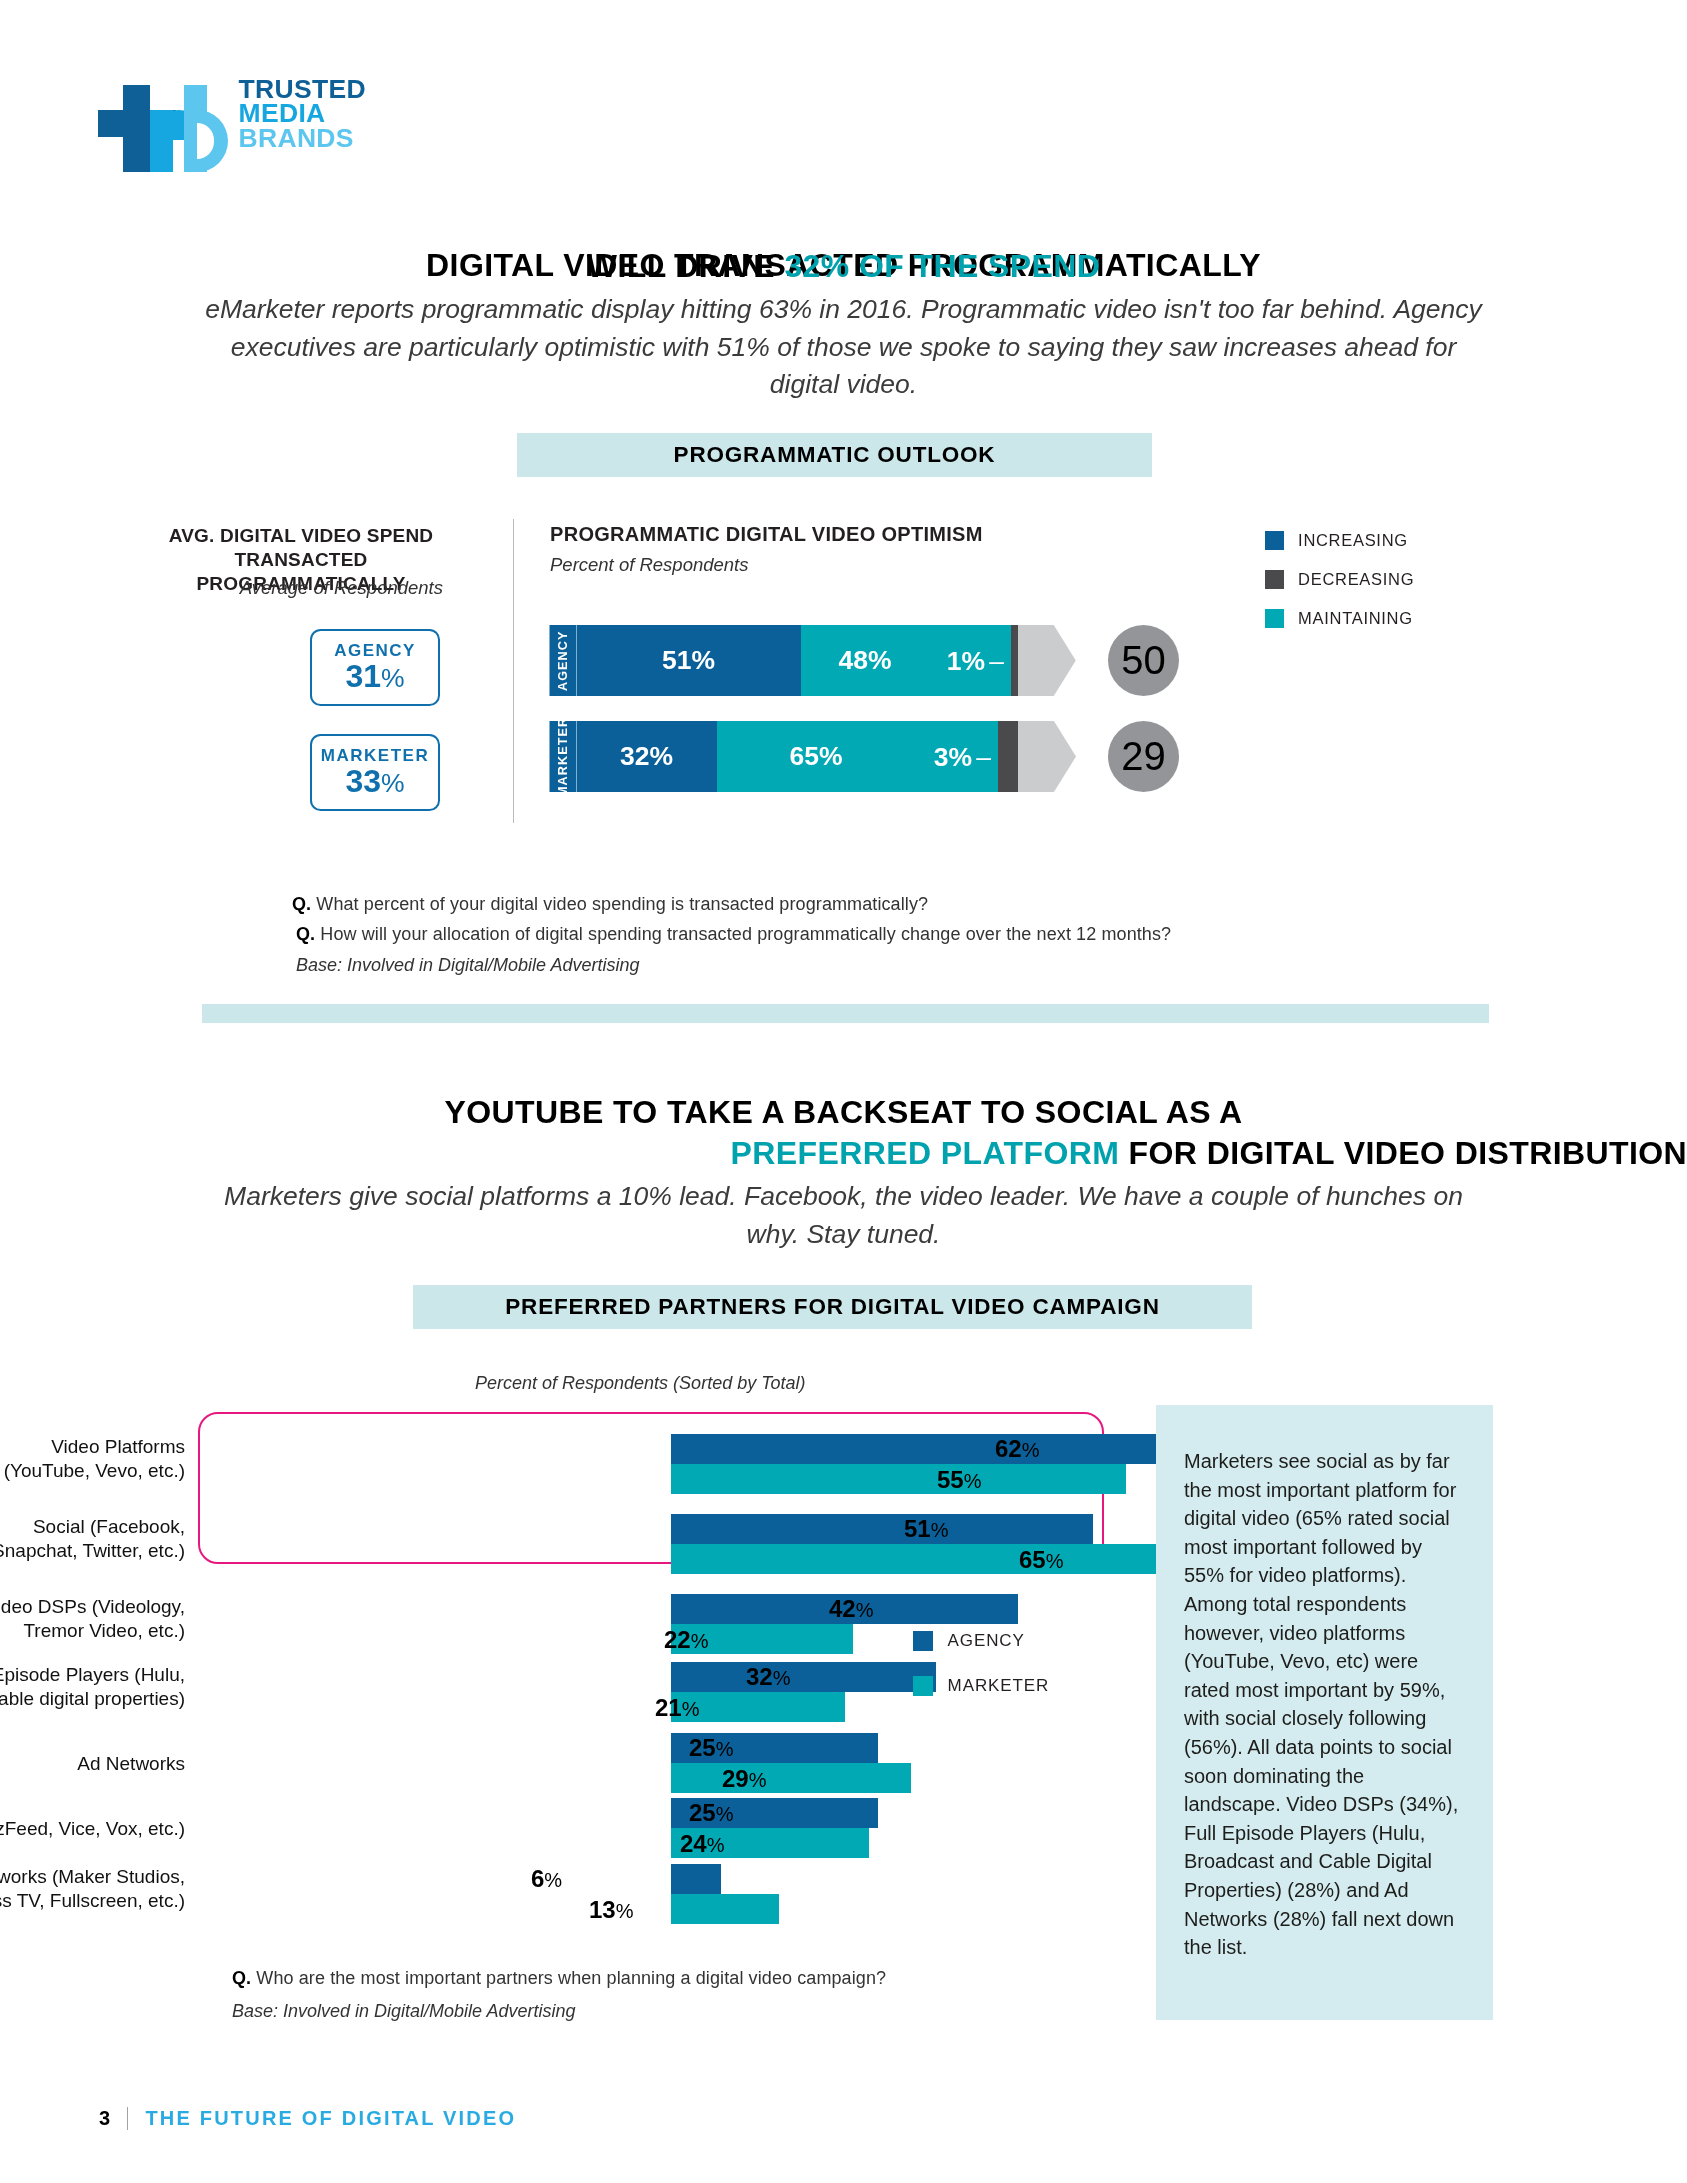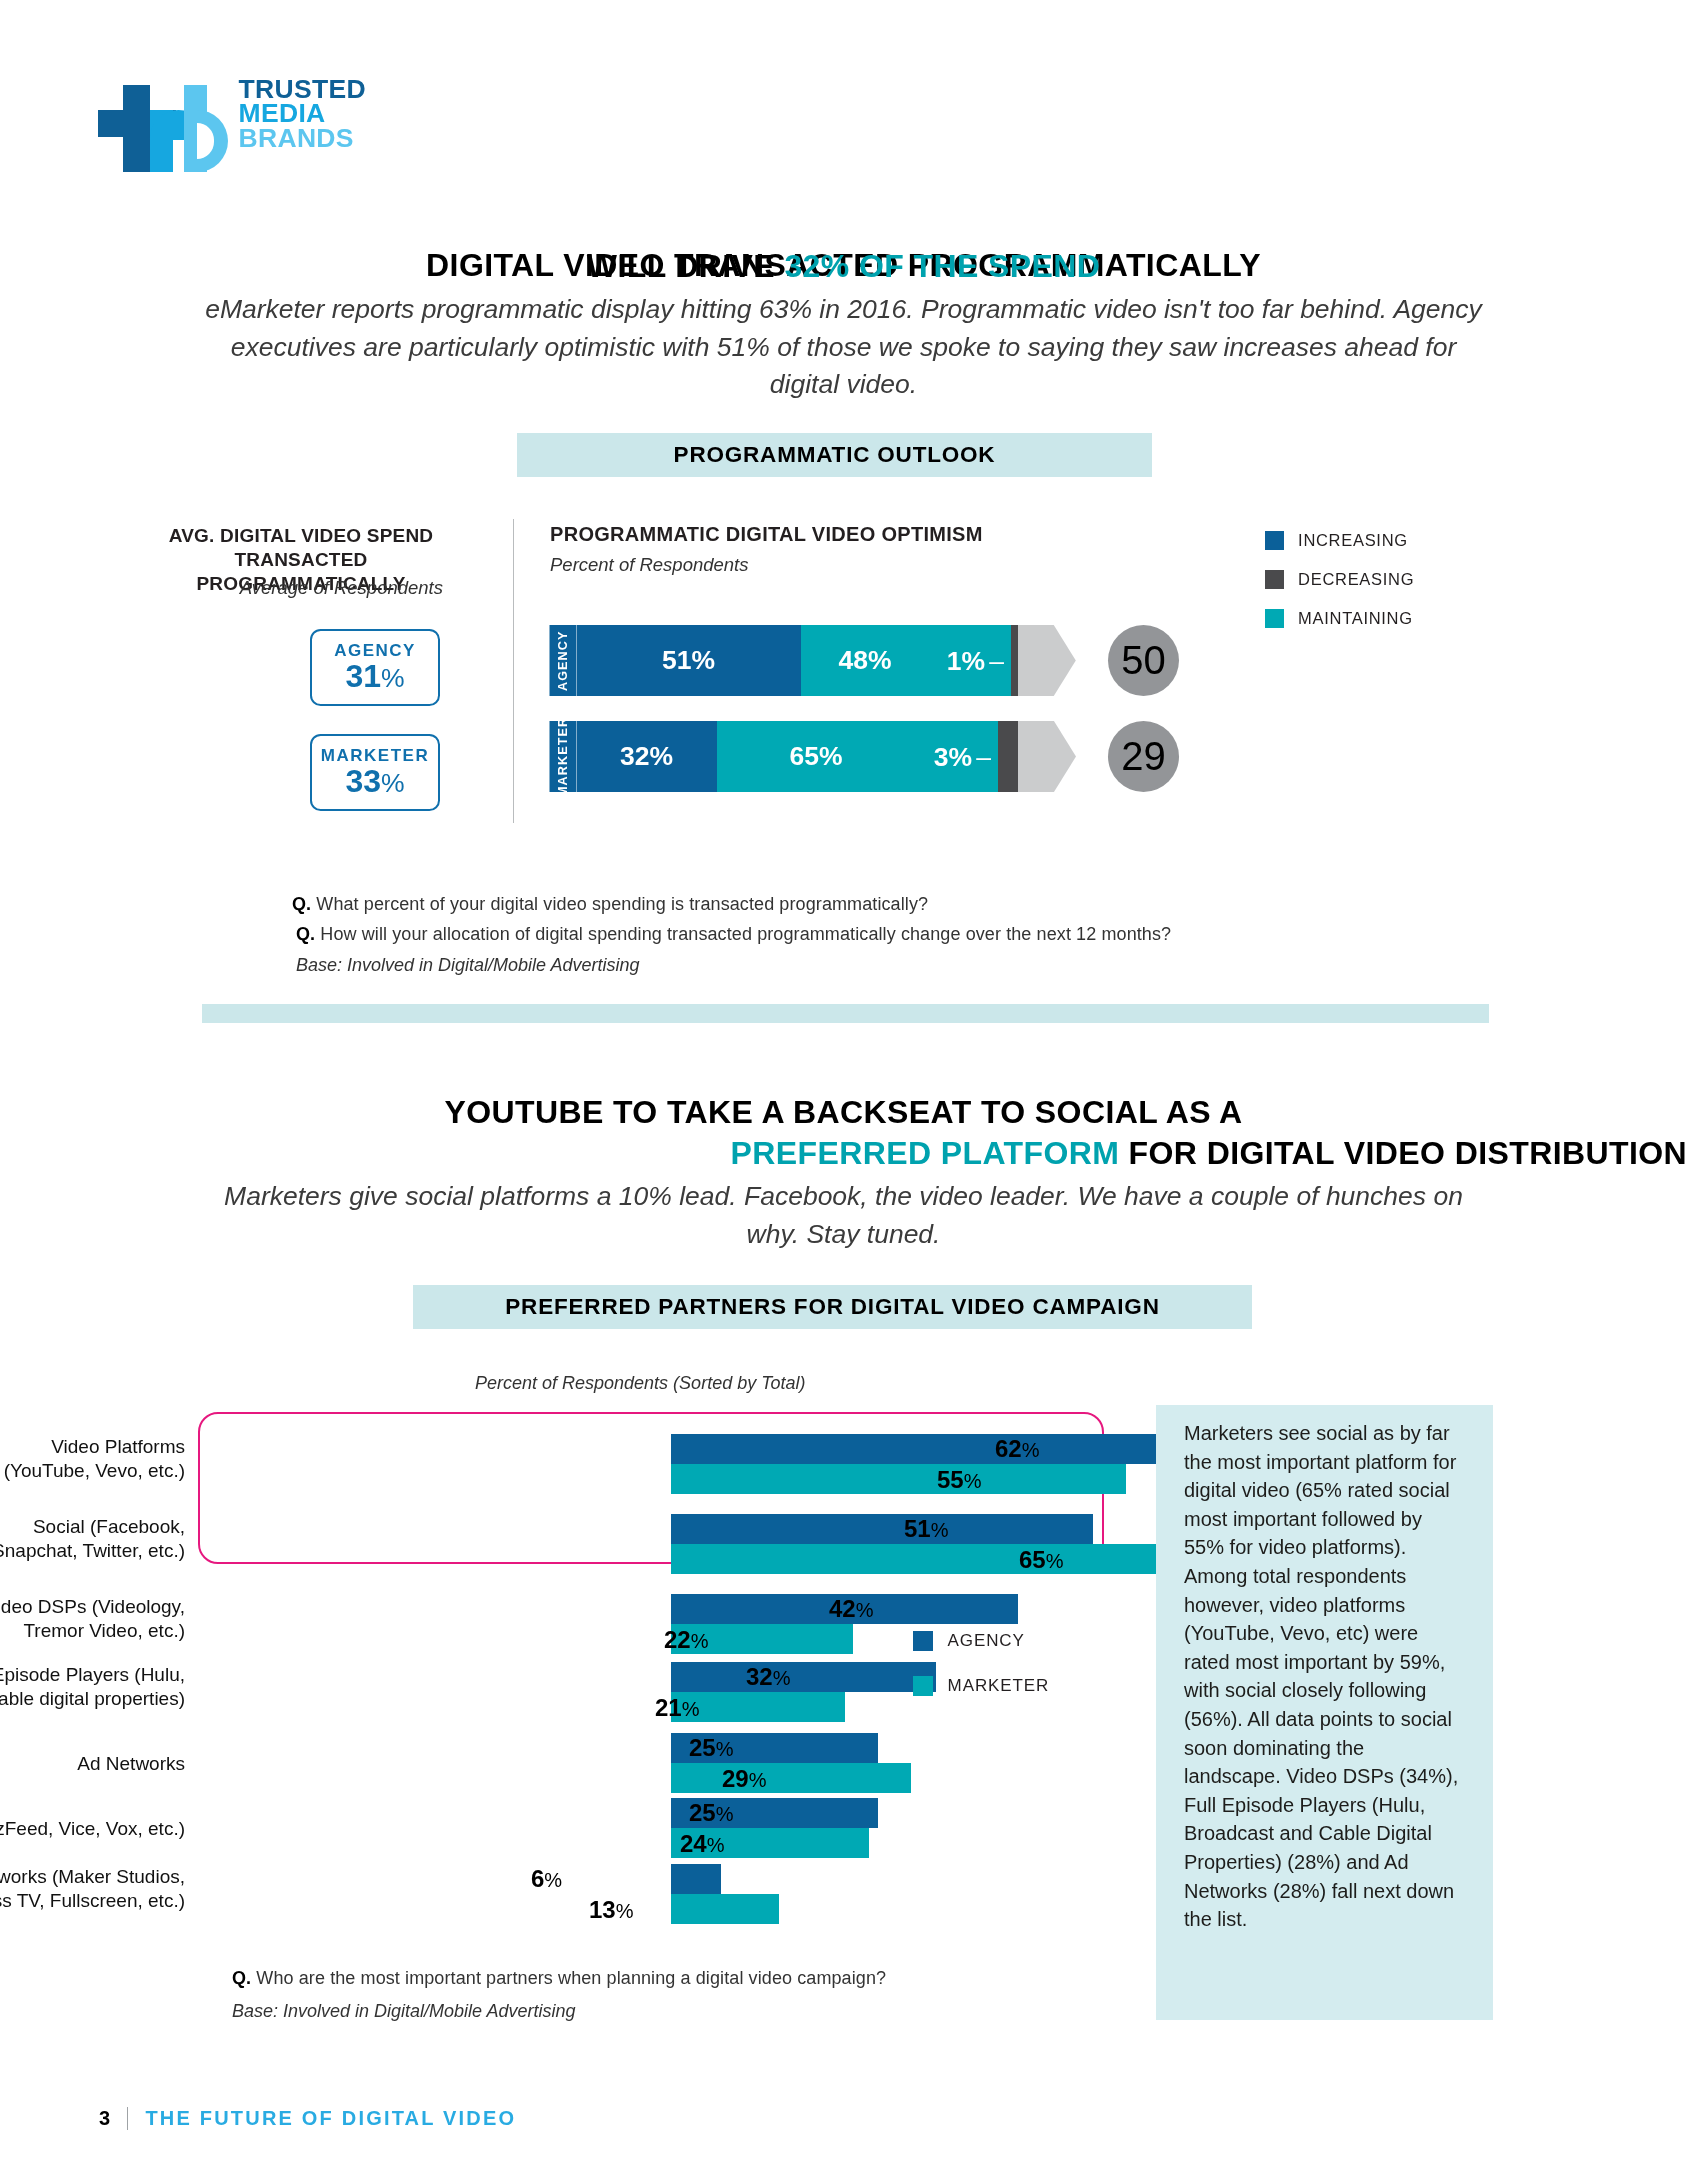--- a/index.html
+++ b/index.html
@@ -141,21 +141,21 @@
   .b2val .pct { font-weight:400; font-size:20px; }
 
   .legend2 { position:absolute; left:913px; top:1631px; }
   .lg2-item { display:flex; align-items:center; margin-bottom:25px; }
   .lg2-sw { width:20px; height:20px; margin-right:14.6px; }
   .lg2-tx { font-size:17px; letter-spacing:0.9px; }
 
   
   .sidenote {
     position:absolute; left:1156px; top:1405px; width:337px; height:615px;
-    background:#d4ecef; box-sizing:border-box; padding:14px 28px;
+    background:#d4ecef; box-sizing:border-box; padding:42px 28px;
     font-size:20px; line-height:1.43; color:#1d1d1b;
   }
 
   
   .footer { position:absolute; left:99px; top:2107px; display:flex; align-items:center; }
   .footer-num { font-weight:700; font-size:20px; color:#000; }
   .footer-sep { width:1.3px; height:22.5px; background:#9fa3a6; margin:0 17px; }
   .footer-text { font-weight:700; font-size:20px; letter-spacing:2.2px; color:#29abe2;text-align:center; }
 </style>
 </head>

